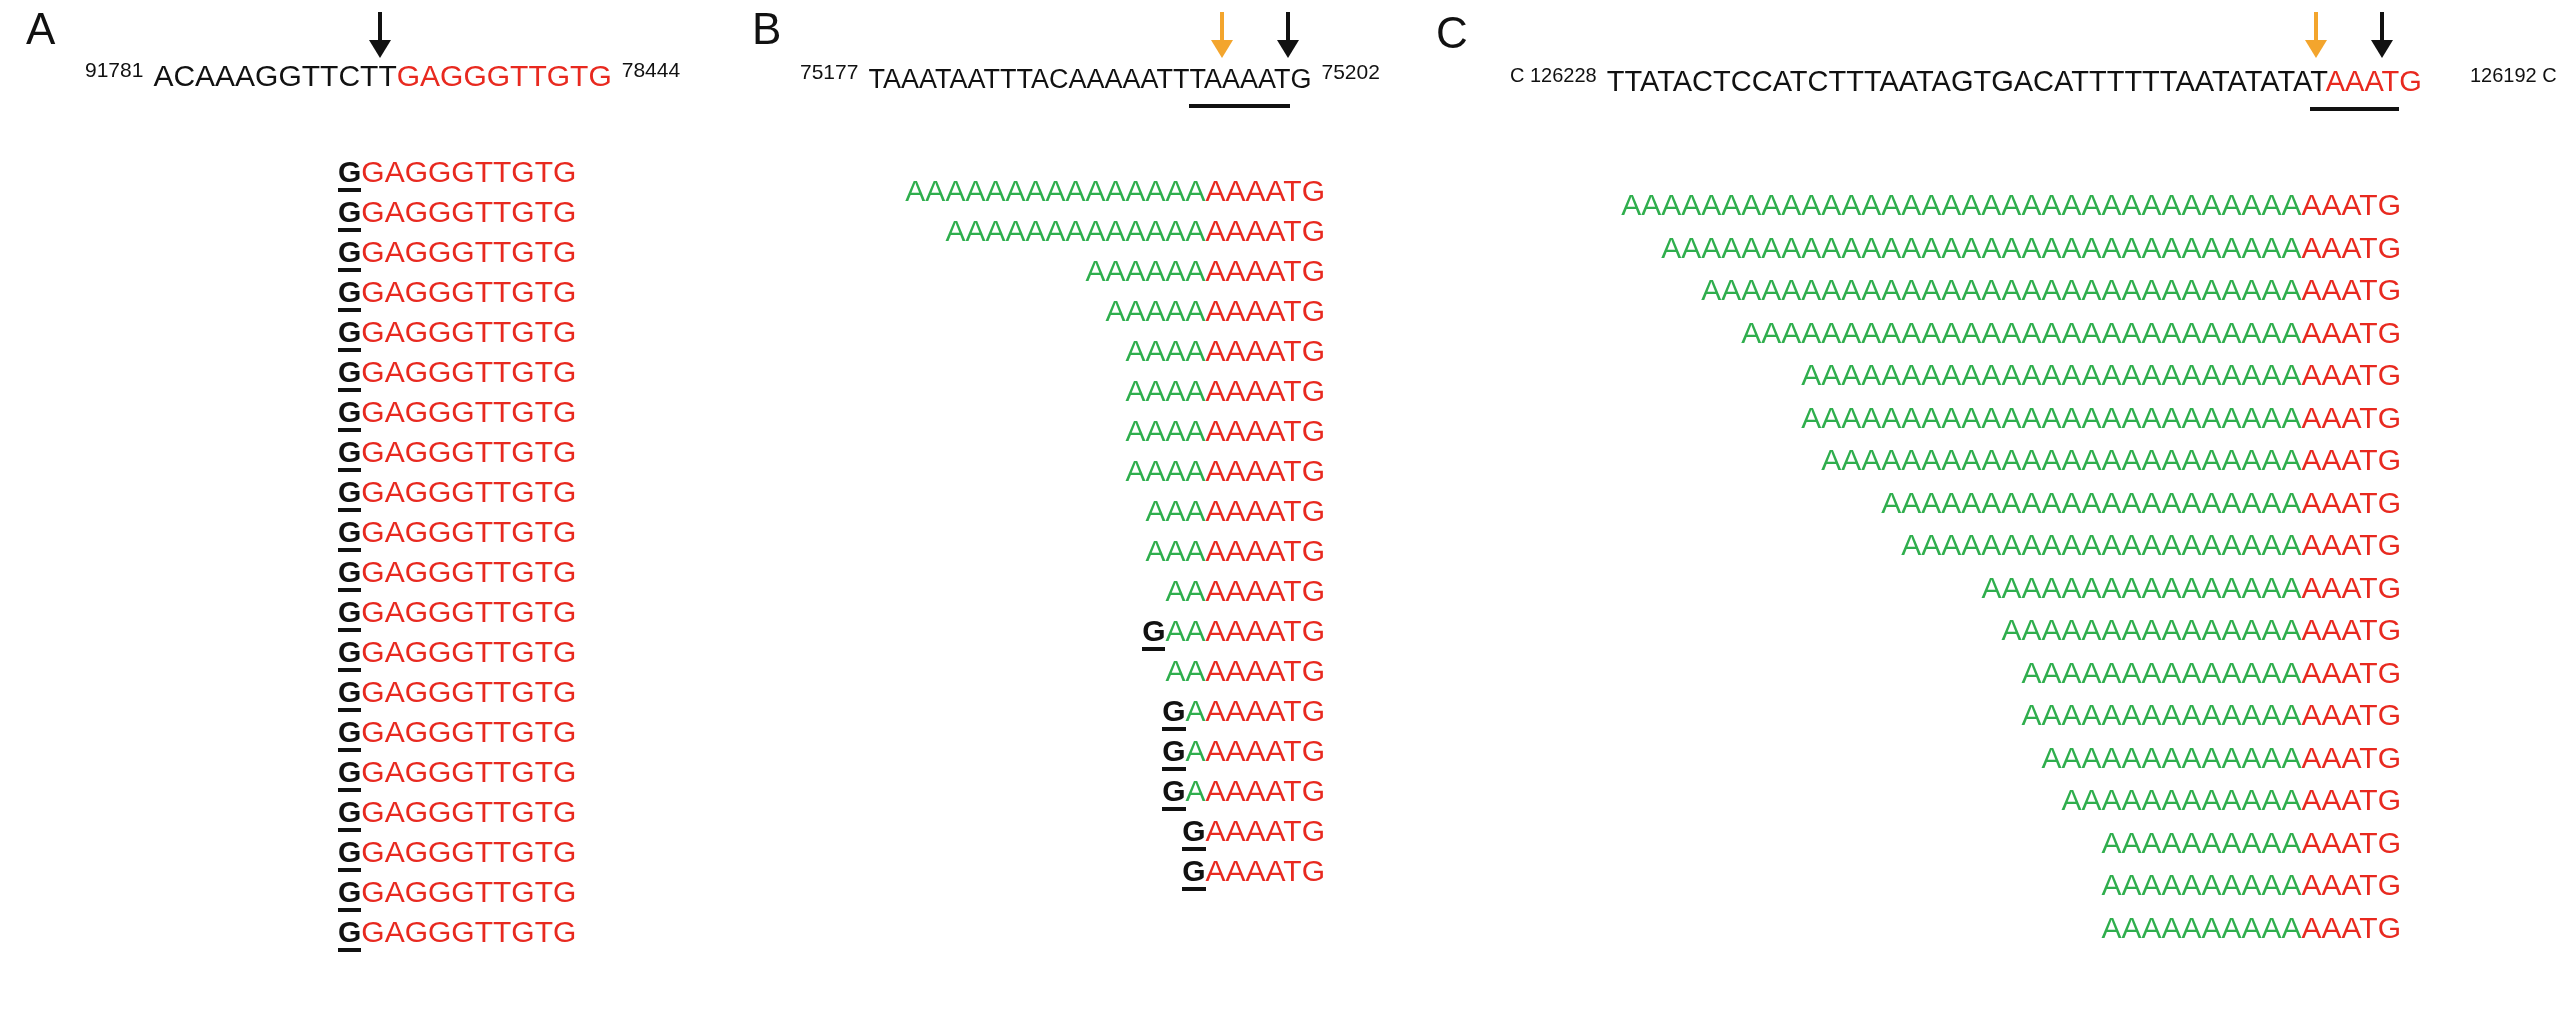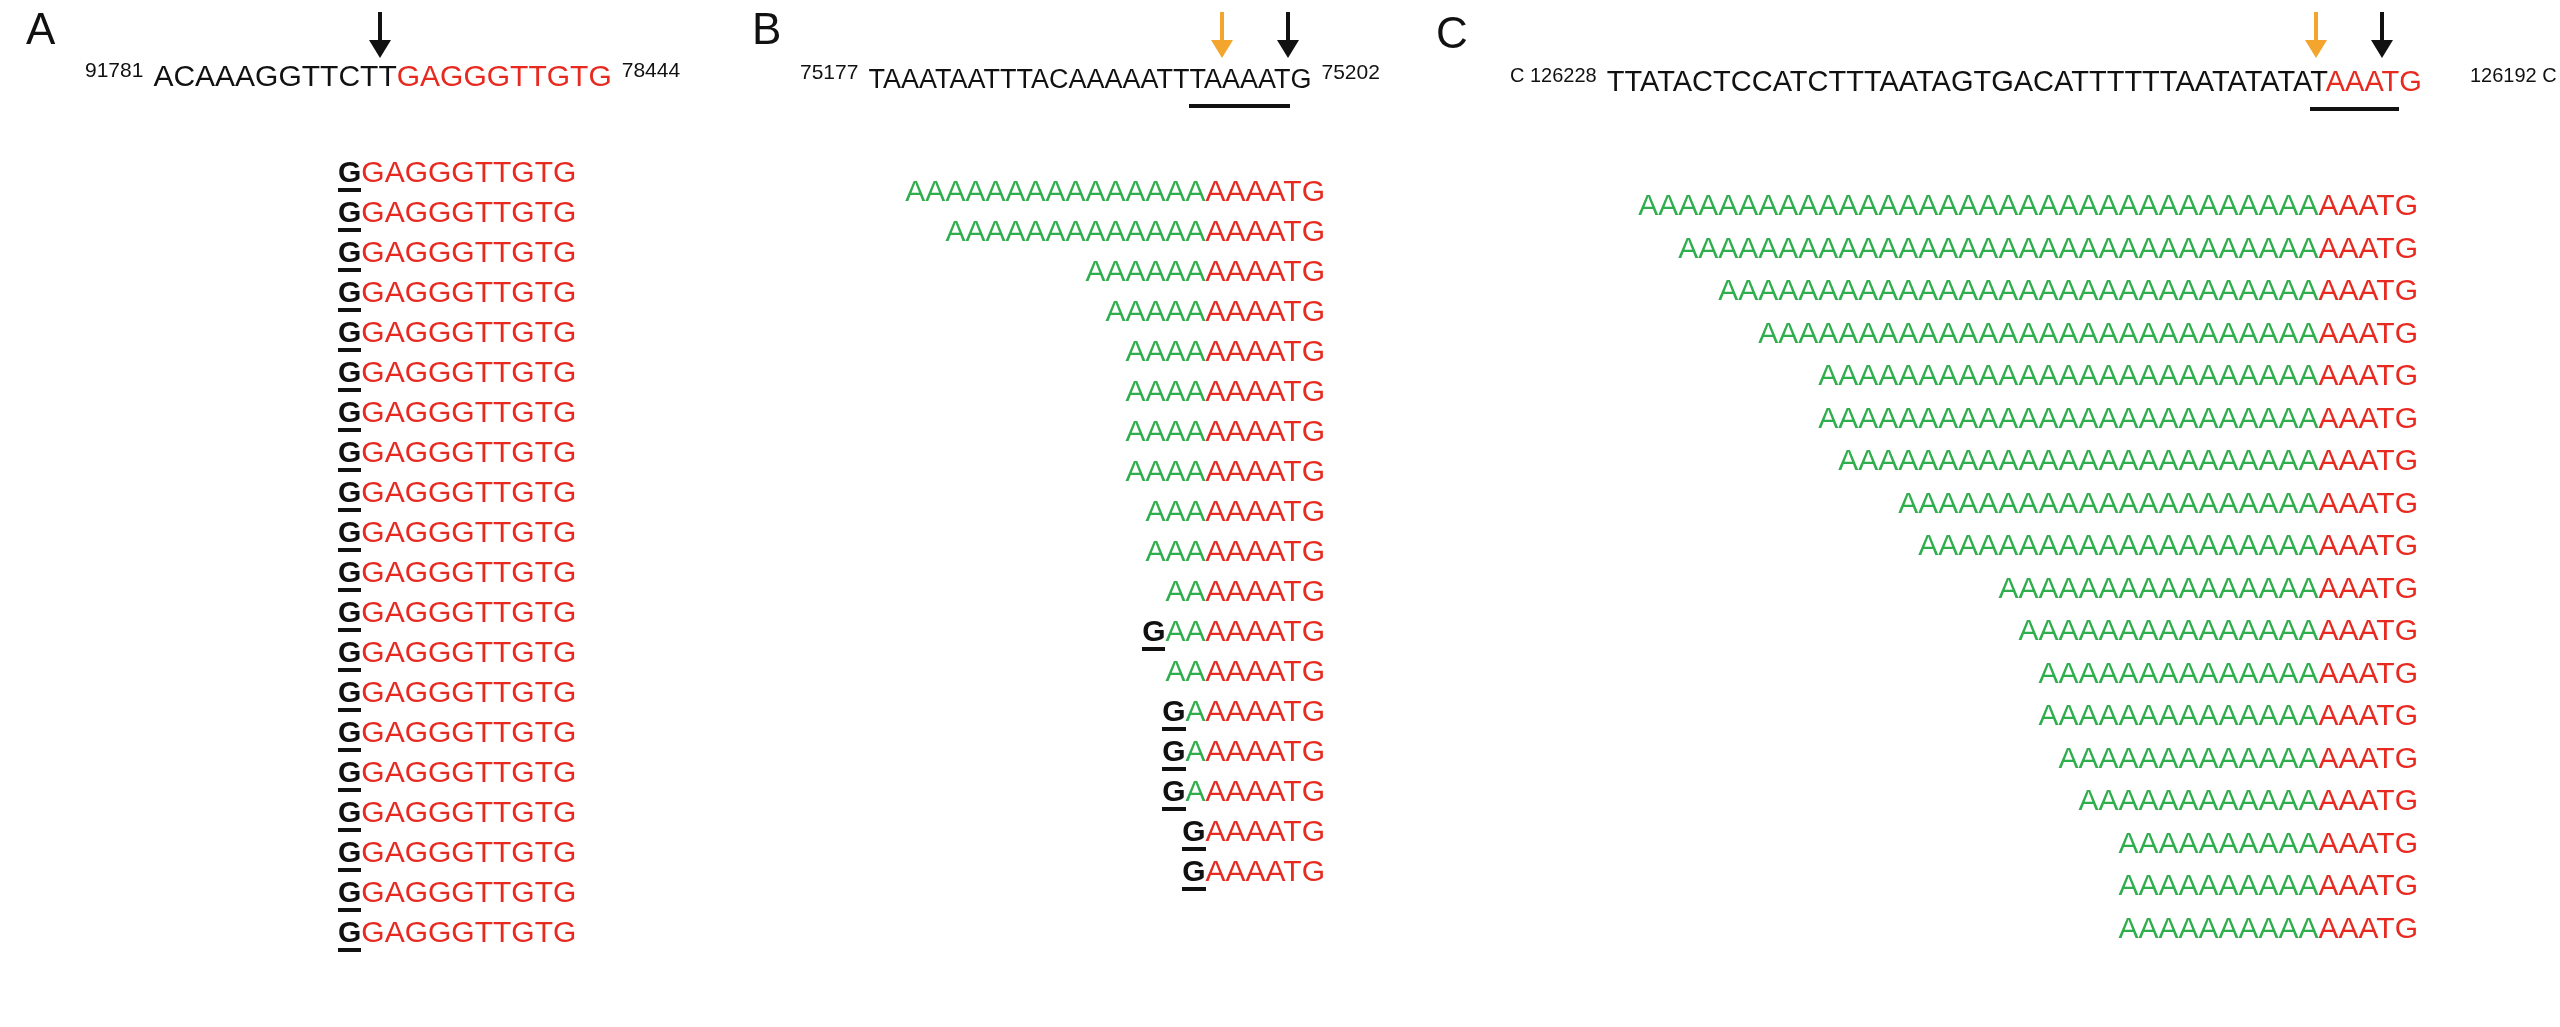--- a/index.html
+++ b/index.html
@@ -21,21 +21,21 @@
   .arrow .head{position:absolute;top:28px;left:0;width:0;height:0;
                border-left:11px solid transparent;border-right:11px solid transparent;}
   .arrow.black .shaft{background:#111;}
   .arrow.black .head{border-top:18px solid #111;}
   .arrow.orange .shaft{background:var(--orange);}
   .arrow.orange .head{border-top:18px solid var(--orange);}
   .reads{position:absolute;font-size:30px;line-height:40px;white-space:nowrap;}
   .reads .row{height:40px;}
   .readsA{left:338px;top:152px;text-align:center;}
   .readsB{right:1235px;top:171px;text-align:right;}
-  .readsC{right:142px;top:184px;text-align:right;line-height:42.5px;}
+  .readsC{right:159px;top:184px;text-align:right;line-height:42.5px;}
   .readsC .row{height:42.5px;}
   .gU{color:#111;font-weight:700;border-bottom:4px solid #111;}
 </style>
 </head>
 <body>
 
 <div class="page" style="--red: #e8291f; --green: #2fae4d; --orange: #f3a52d;">
 
   <div>
     <div class="plabel" style="left:26px;top:4px;">A</div>

